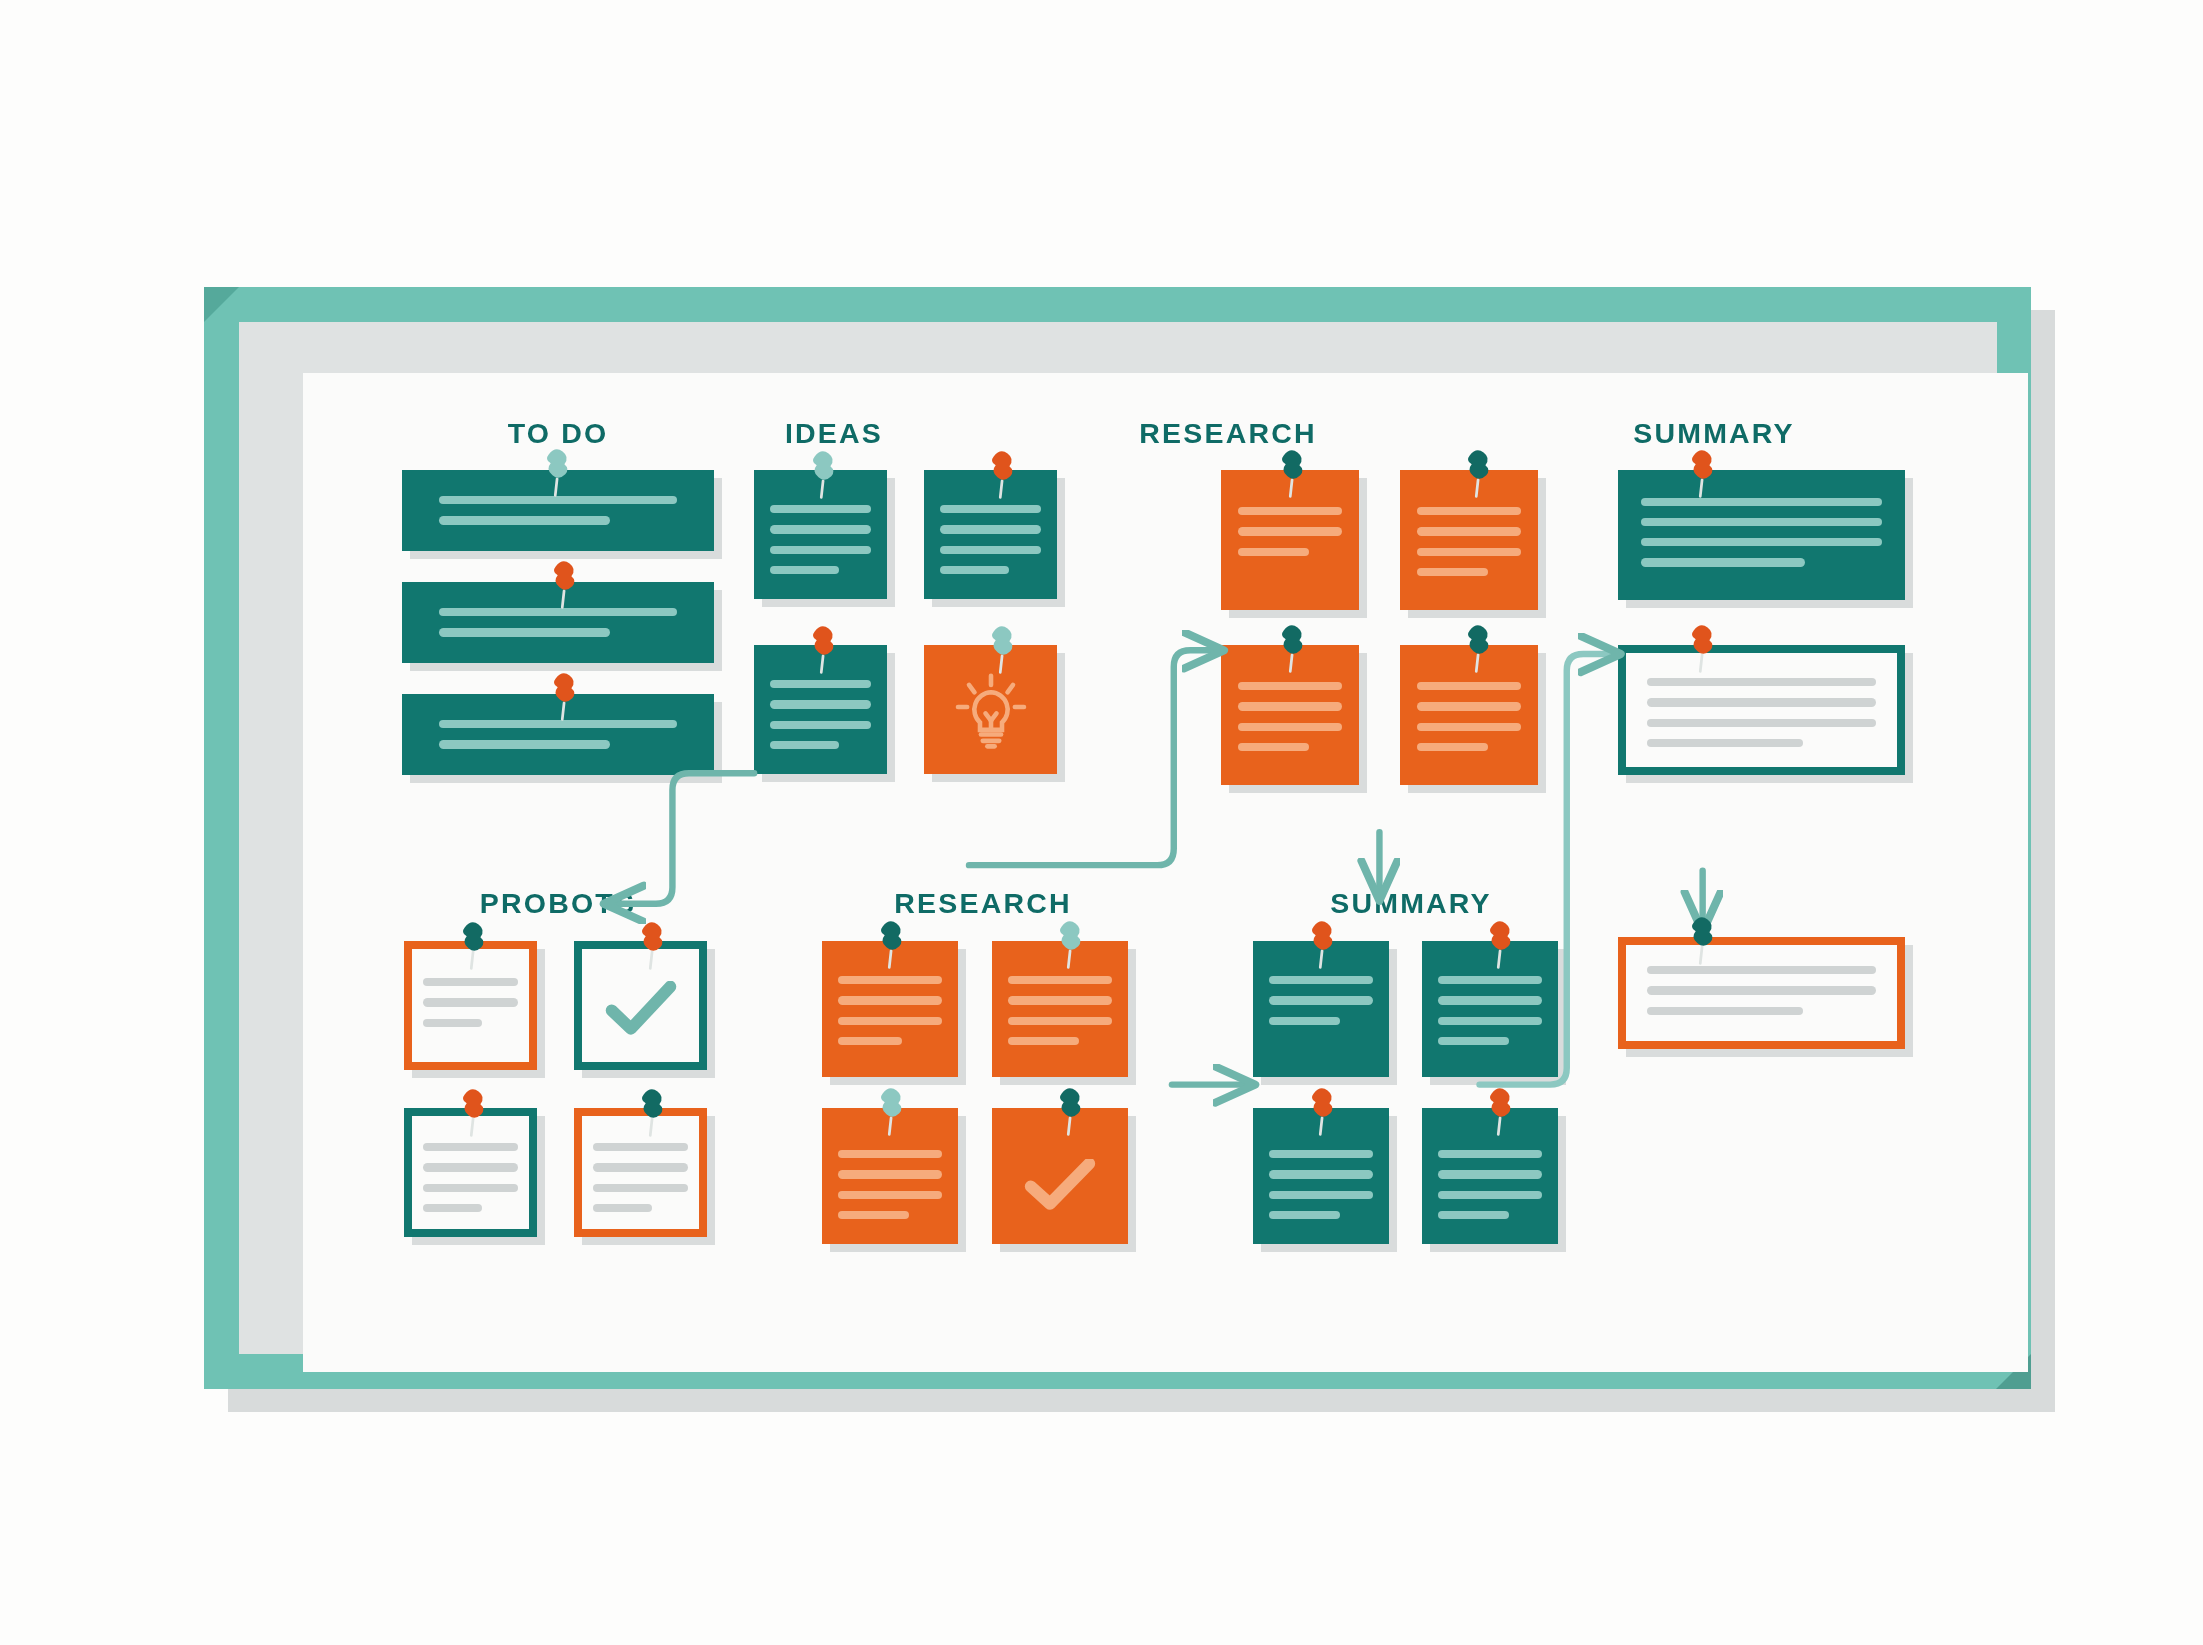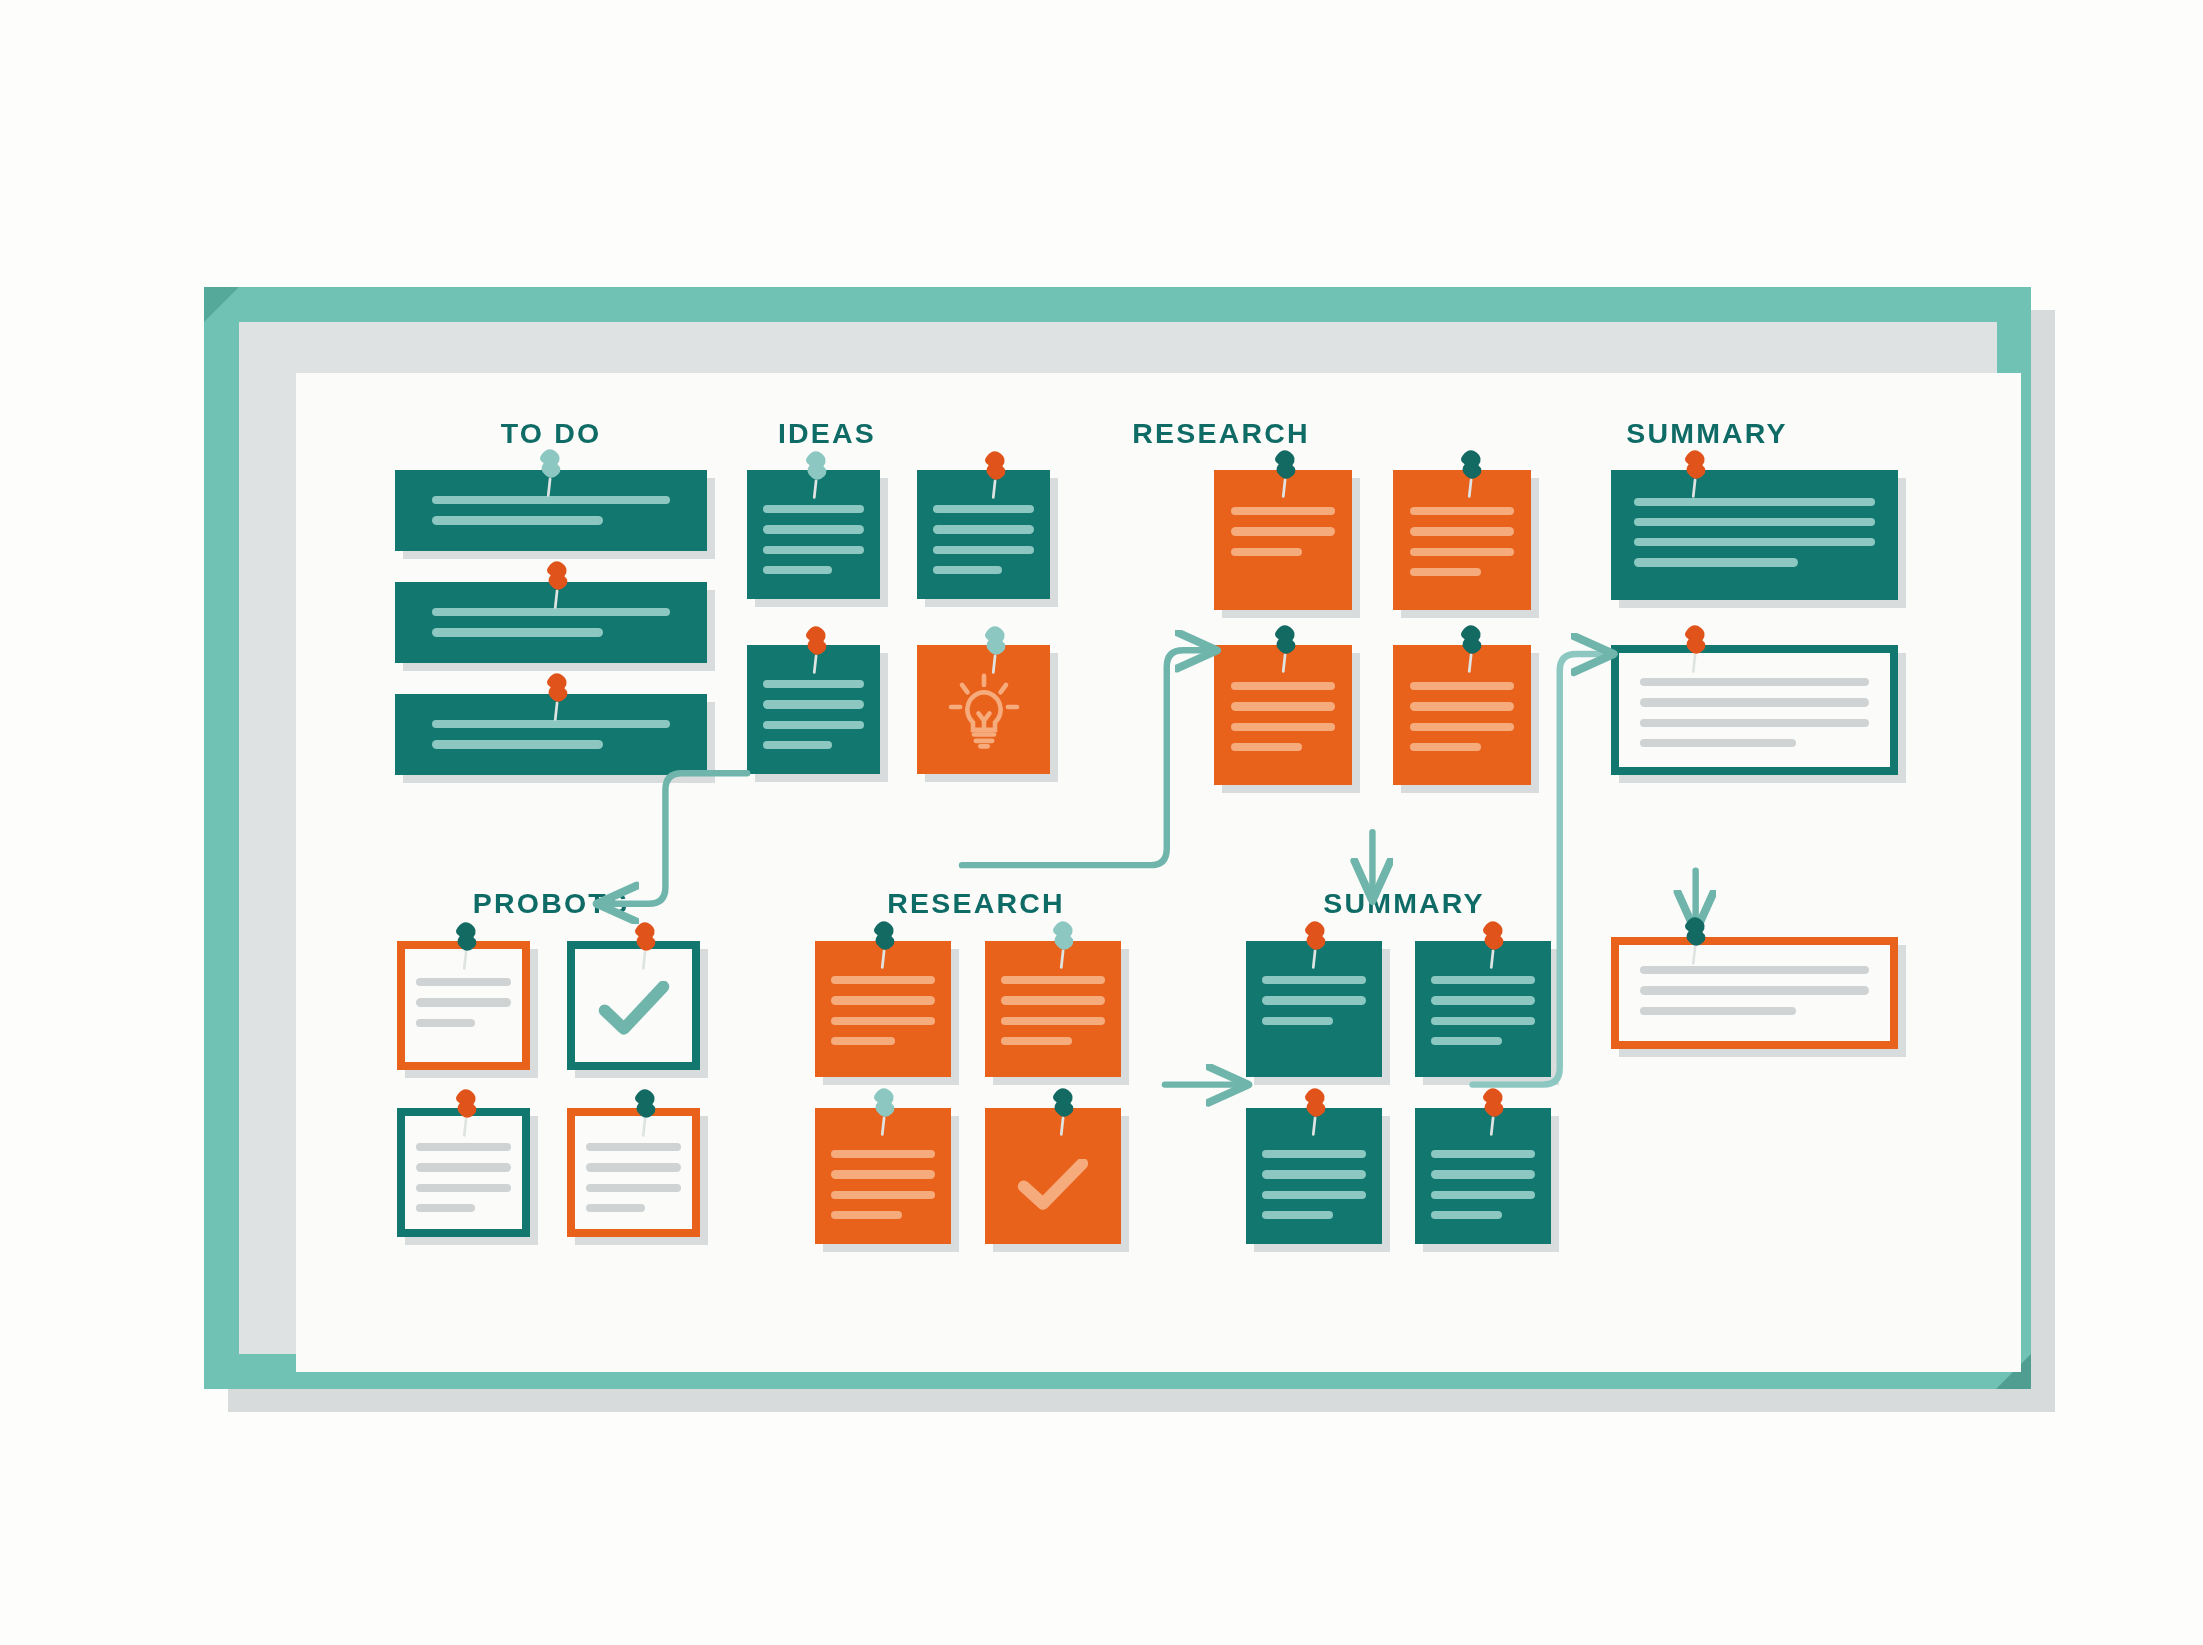--- a/index.html
+++ b/index.html
@@ -41,21 +41,21 @@
     border-top: 35px solid transparent;
   }
   .board-inner-border {
     position: absolute;
     left: 35px; top: 35px;
     width: 1758px; height: 1032px;
     background: #dfe2e2;
   }
   .board-surface {
     position: absolute;
-    left: 57px; top: 51px;
+    left: 64px; top: 51px;
     width: 1725px; height: 999px;
     background: #fbfbfa;
     overflow: hidden;
   }
 
   
   .col-title {
     position: absolute;
     color: #0f6b66;
     font-size: 28.5px;

